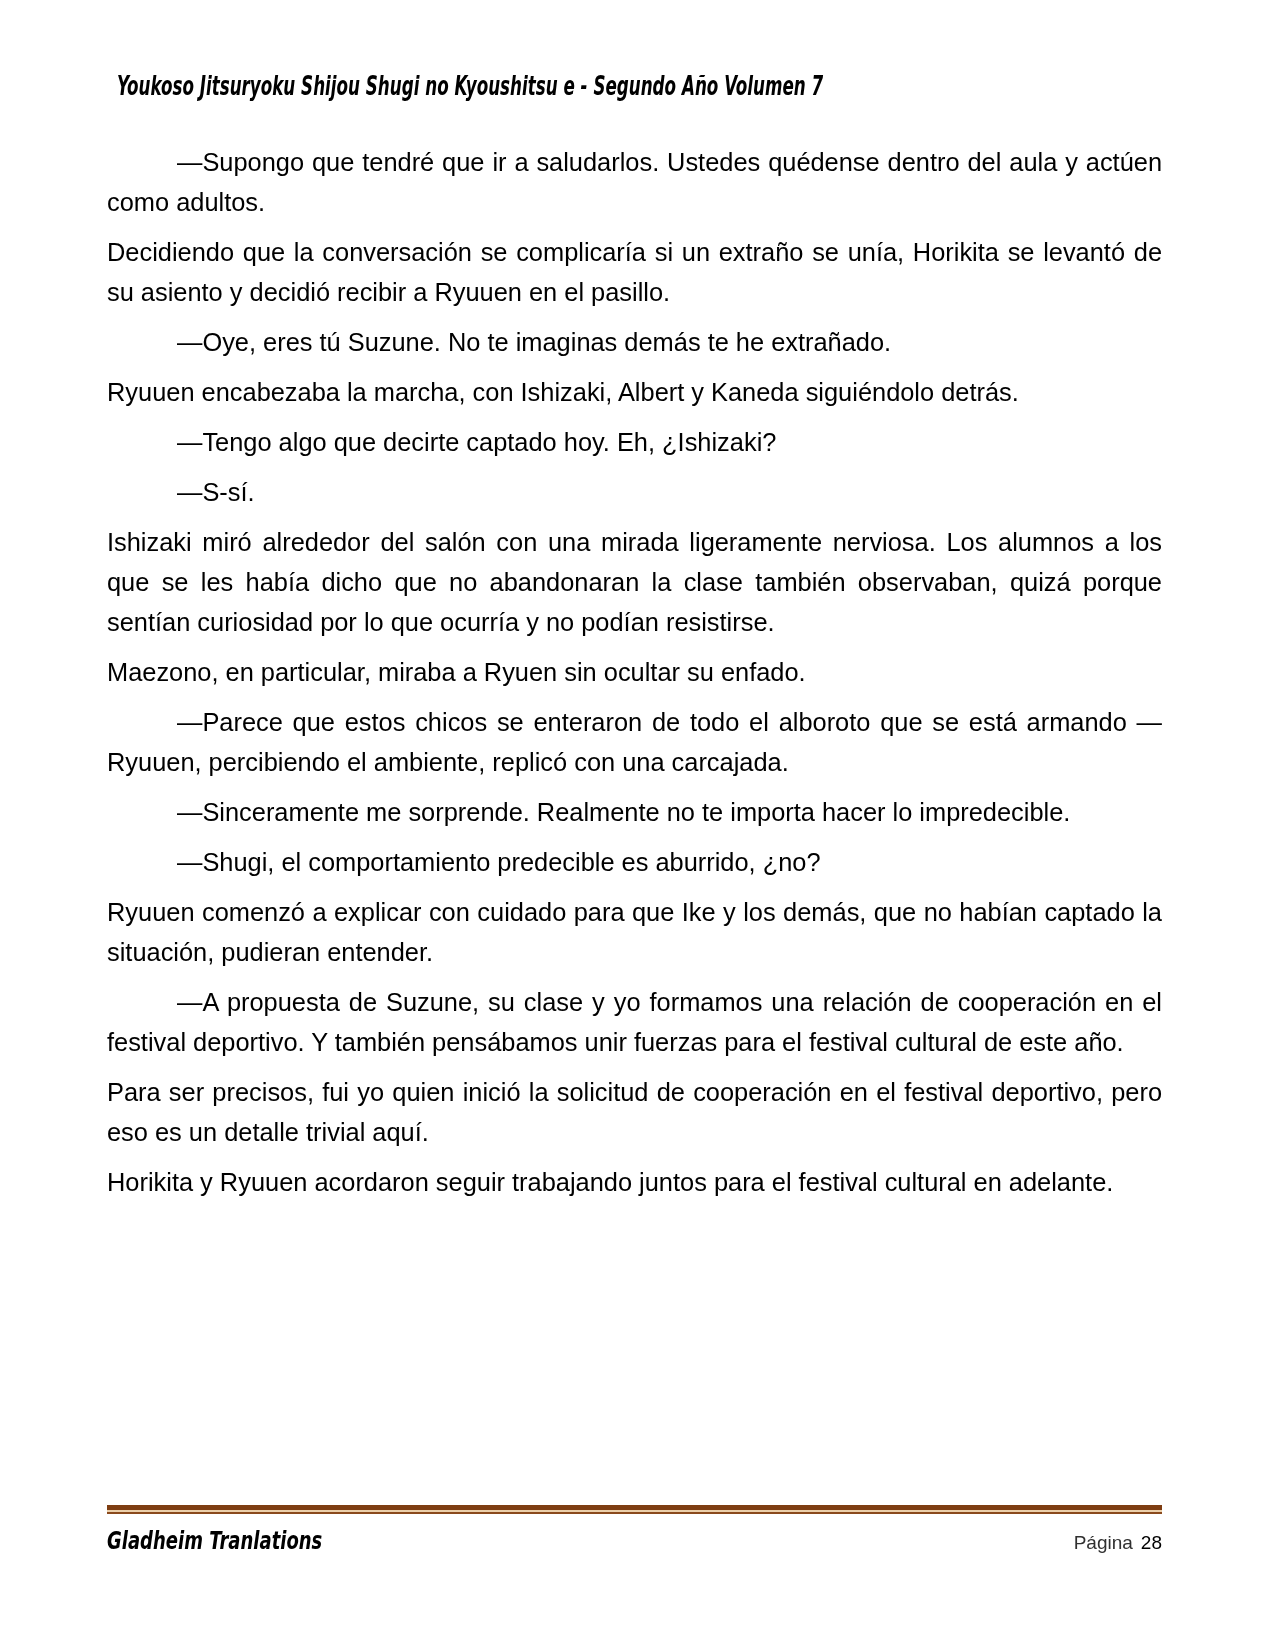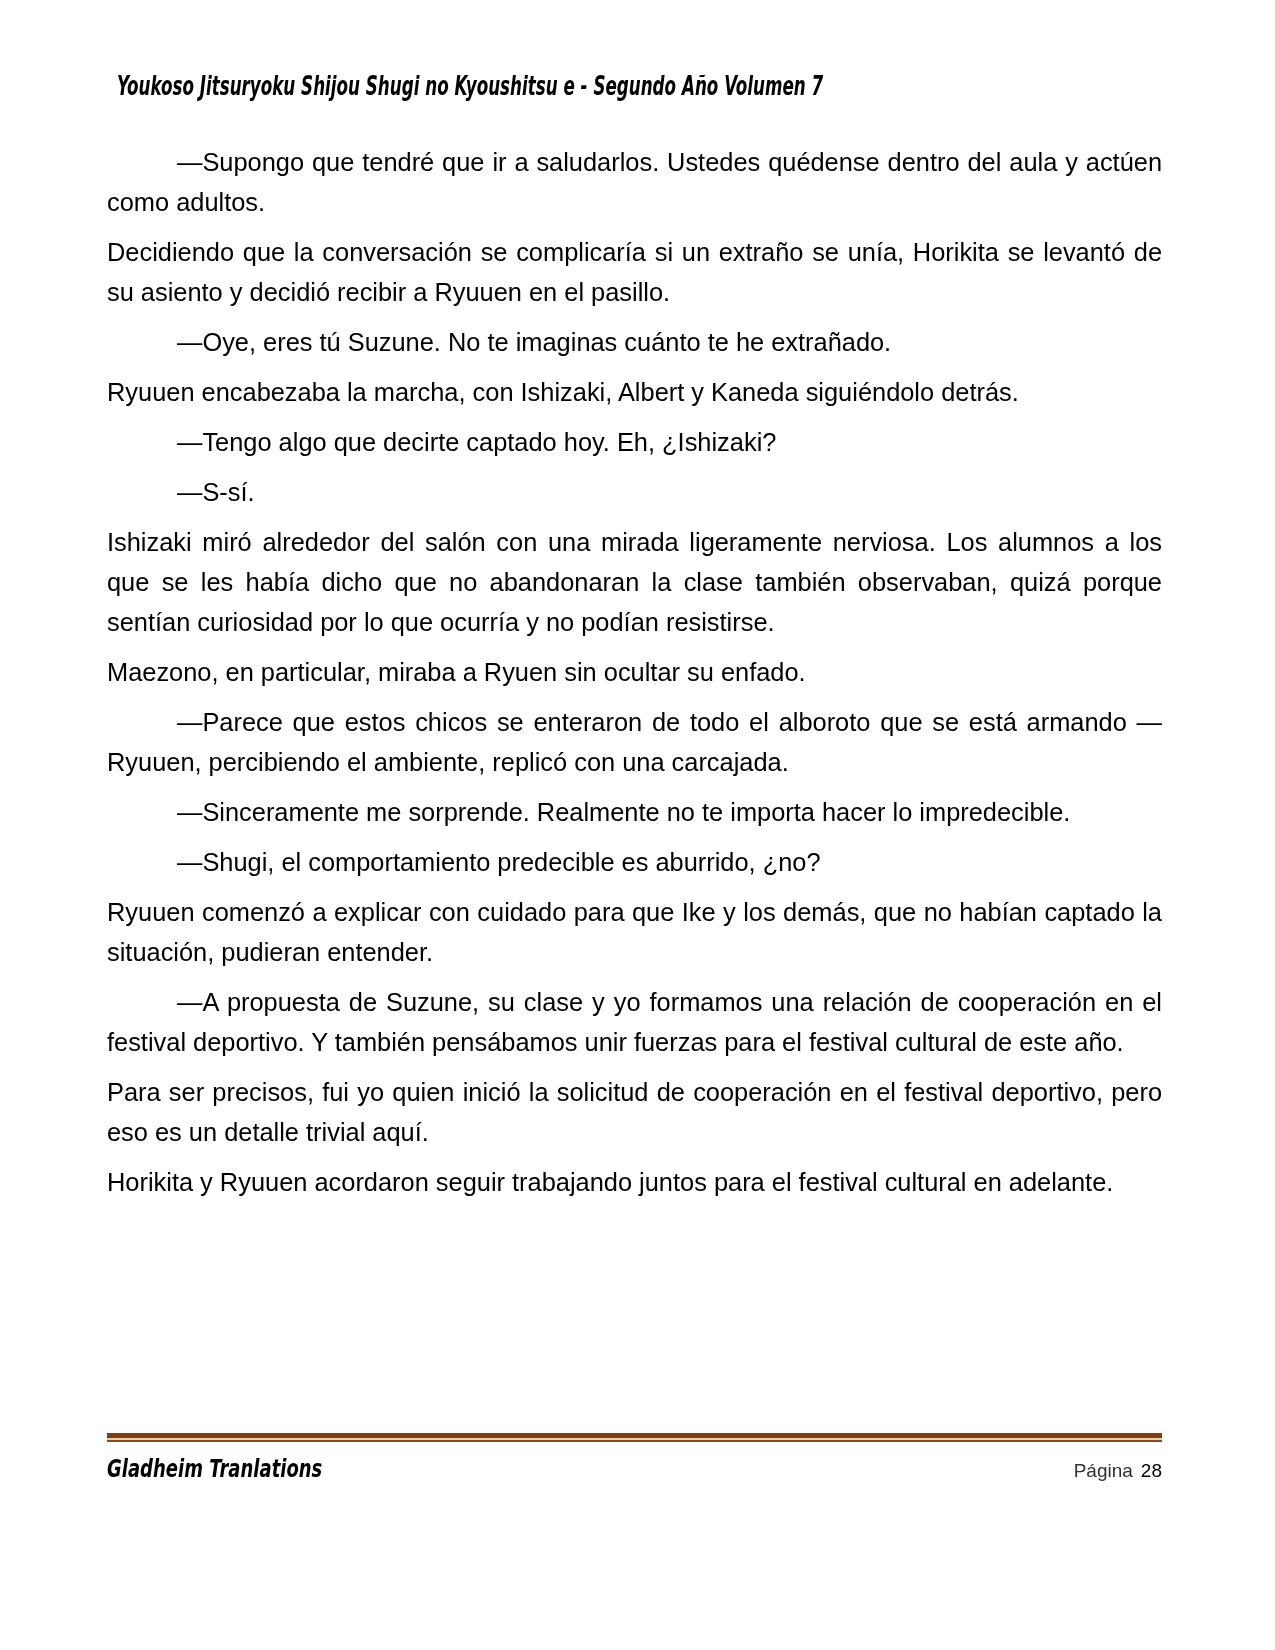--- a/index.html
+++ b/index.html
@@ -41,21 +41,21 @@
     line-height: 40px;
     text-align: justify;
     margin: 0 0 10px 0;
     color: #000000;
   }
   .para.indent { text-indent: 70px; }
   .para.justify-last { text-align-last: justify; }
   .footer {
     position: absolute;
     left: 107px;
-    top: 1433px;
+    top: 1505px;
     width: 1055px;
   }
   .rule-layer-1 { height: 5px; }
   .rule-layer-2 { height: 2px; }
   .rule-layer-3 { height: 2px; }
   .footer-row {
     display: flex;
     justify-content: space-between;
     align-items: baseline;
     margin-top: 12px;
@@ -88,21 +88,21 @@
 <div class="page">
 
   <div class="header">
     <div class="doc-title">Youkoso Jitsuryoku Shijou Shugi no Kyoushitsu e - Segundo Año Volumen 7</div>
   </div>
 
   <div class="content">
     <div>
         <p class="para indent">—Supongo que tendré que ir a saludarlos. Ustedes quédense dentro del aula y actúen como adultos.</p>
         <p class="para">Decidiendo que la conversación se complicaría si un extraño se unía, Horikita se levantó de su asiento y decidió recibir a Ryuuen en el pasillo.</p>
-        <p class="para indent">—Oye, eres tú Suzune. No te imaginas cuánto te he extrañado.</p>
+        <p class="para indent">—Oye, eres tú Suzune. No te imaginas demás te he extrañado.</p>
         <p class="para">Ryuuen encabezaba la marcha, con Ishizaki, Albert y Kaneda siguiéndolo detrás.</p>
         <p class="para indent">—Tengo algo que decirte captado hoy. Eh, ¿Ishizaki?</p>
         <p class="para indent">—S-sí.</p>
         <p class="para">Ishizaki miró alrededor del salón con una mirada ligeramente nerviosa. Los alumnos a los que se les había dicho que no abandonaran la clase también observaban, quizá porque sentían curiosidad por lo que ocurría y no podían resistirse.</p>
         <p class="para">Maezono, en particular, miraba a Ryuen sin ocultar su enfado.</p>
         <p class="para indent">—Parece que estos chicos se enteraron de todo el alboroto que se está armando —Ryuuen, percibiendo el ambiente, replicó con una carcajada.</p>
         <p class="para indent">—Sinceramente me sorprende. Realmente no te importa hacer lo impredecible.</p>
         <p class="para indent">—Shugi, el comportamiento predecible es aburrido, ¿no?</p>
         <p class="para">Ryuuen comenzó a explicar con cuidado para que Ike y los demás, que no habían captado la situación, pudieran entender.</p>
         <p class="para indent">—A propuesta de Suzune, su clase y yo formamos una relación de cooperación en el festival deportivo. Y también pensábamos unir fuerzas para el festival cultural de este año.</p>

